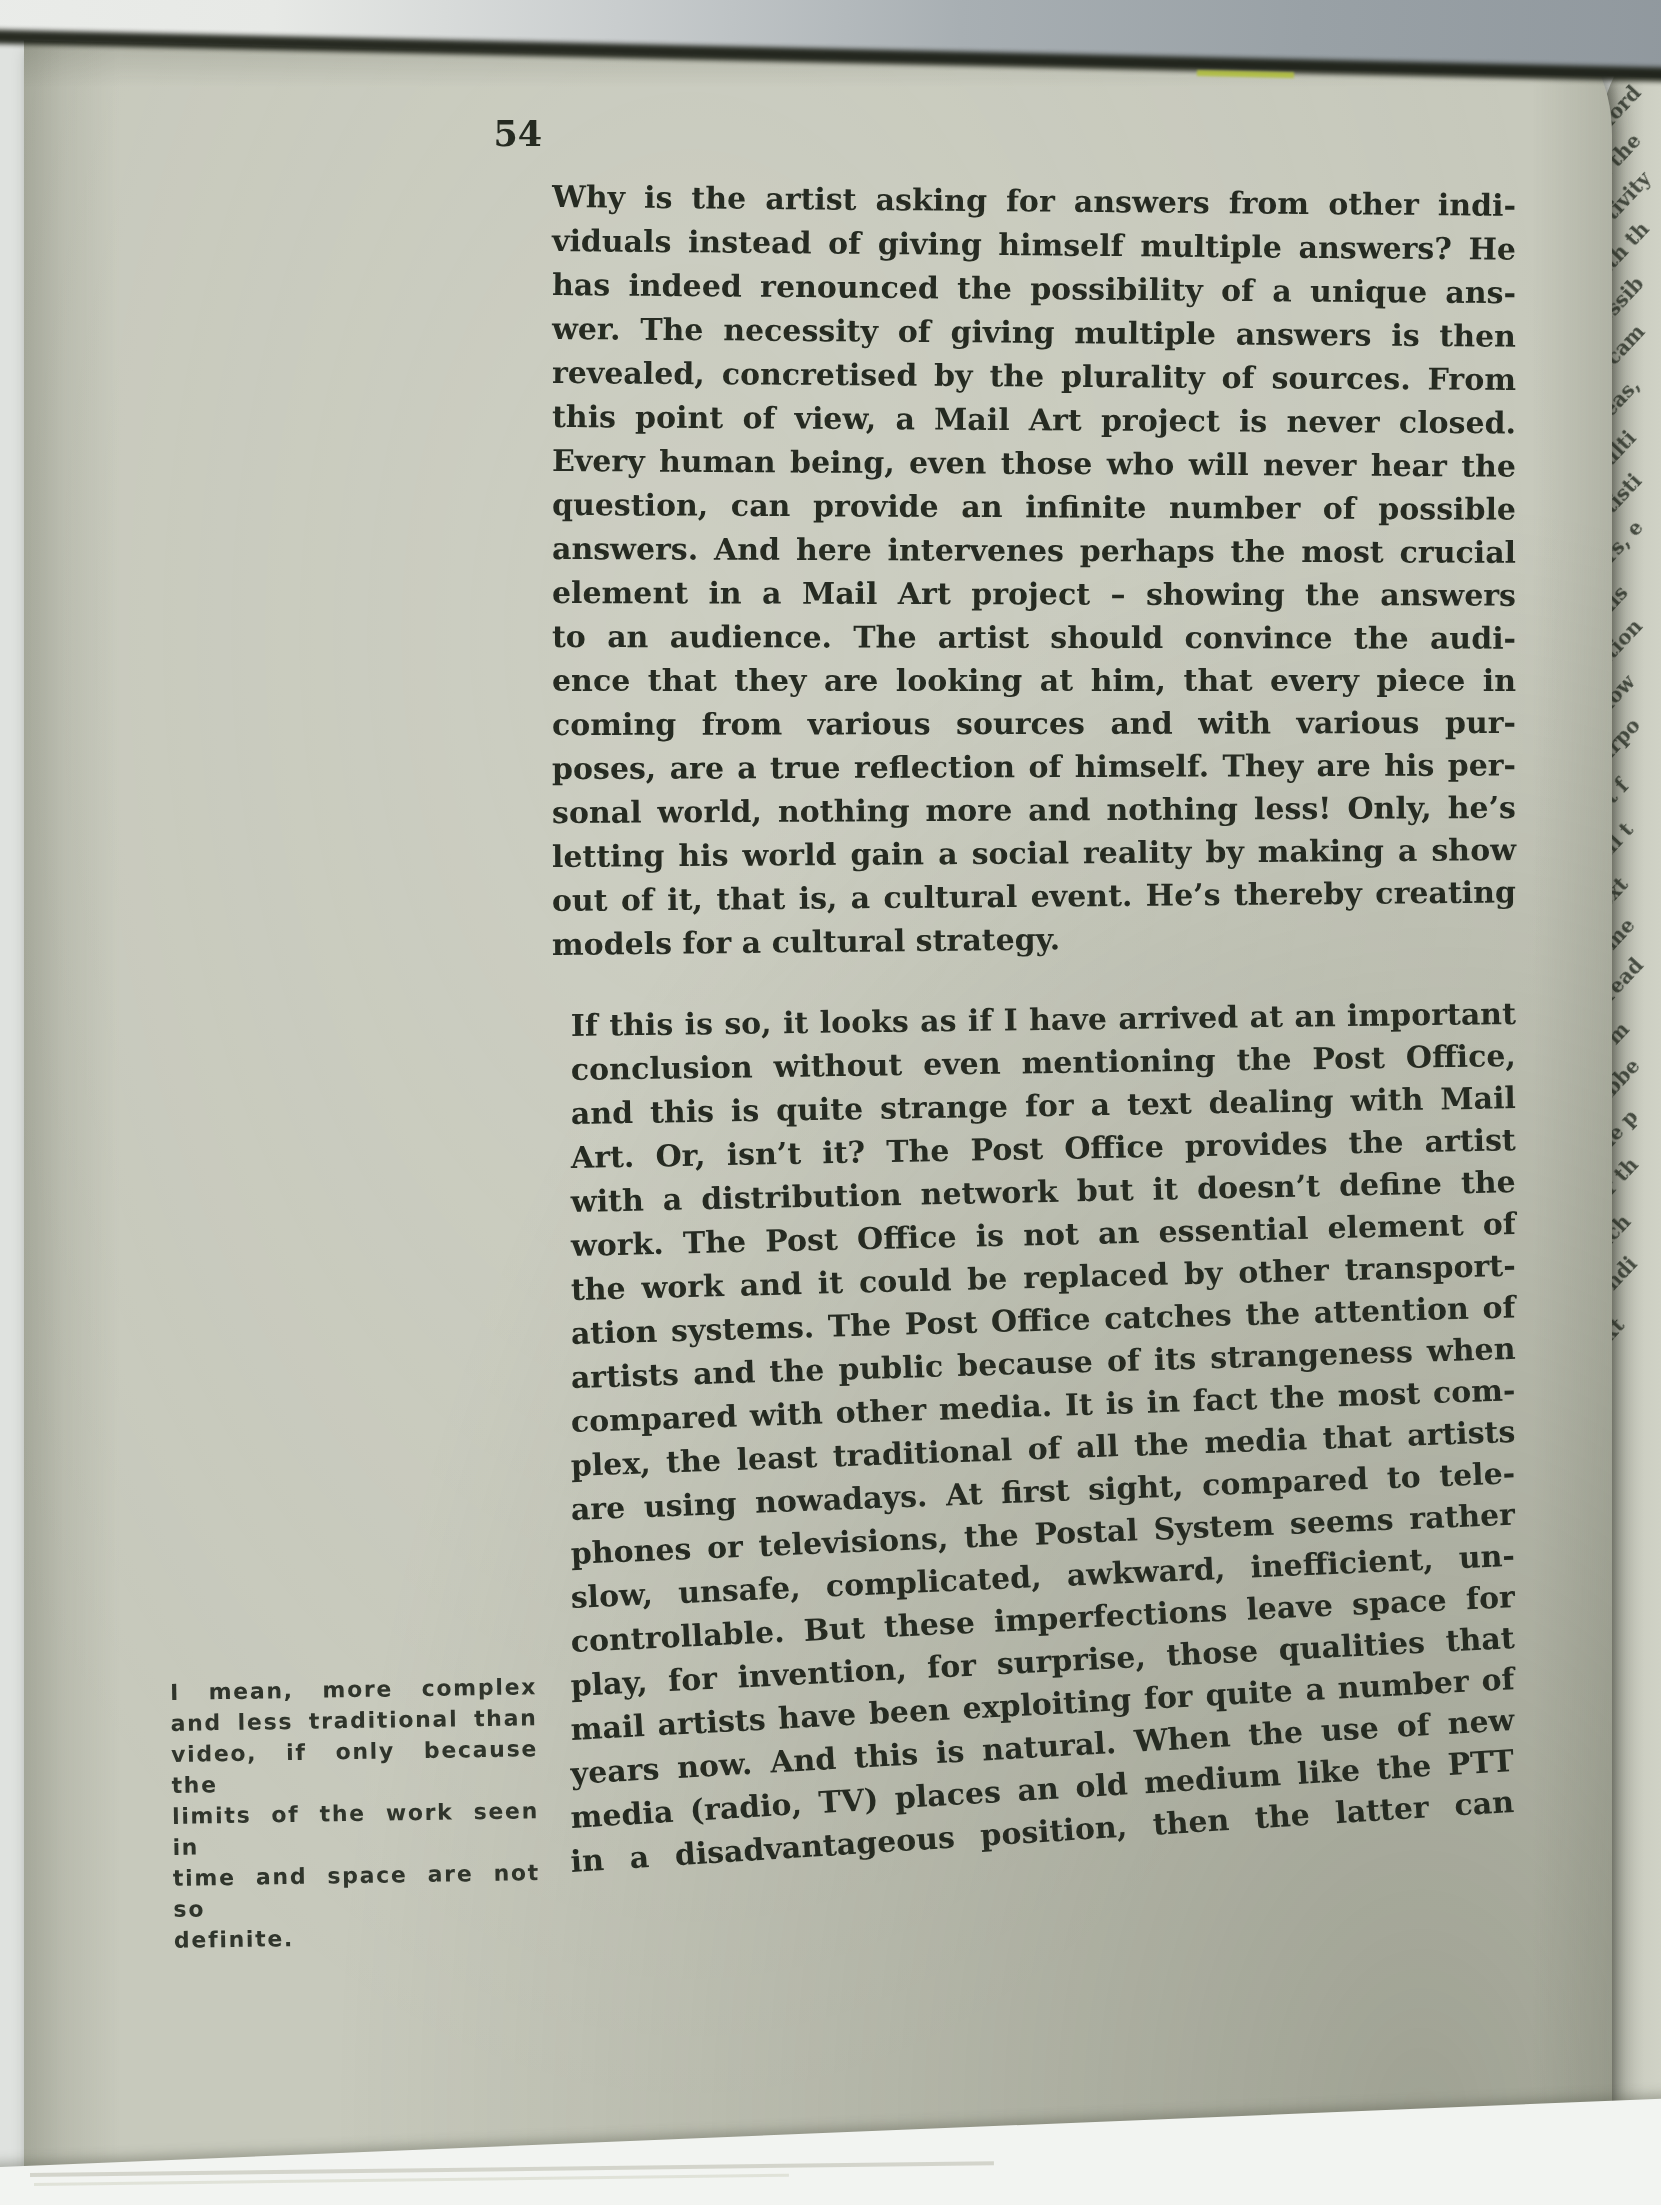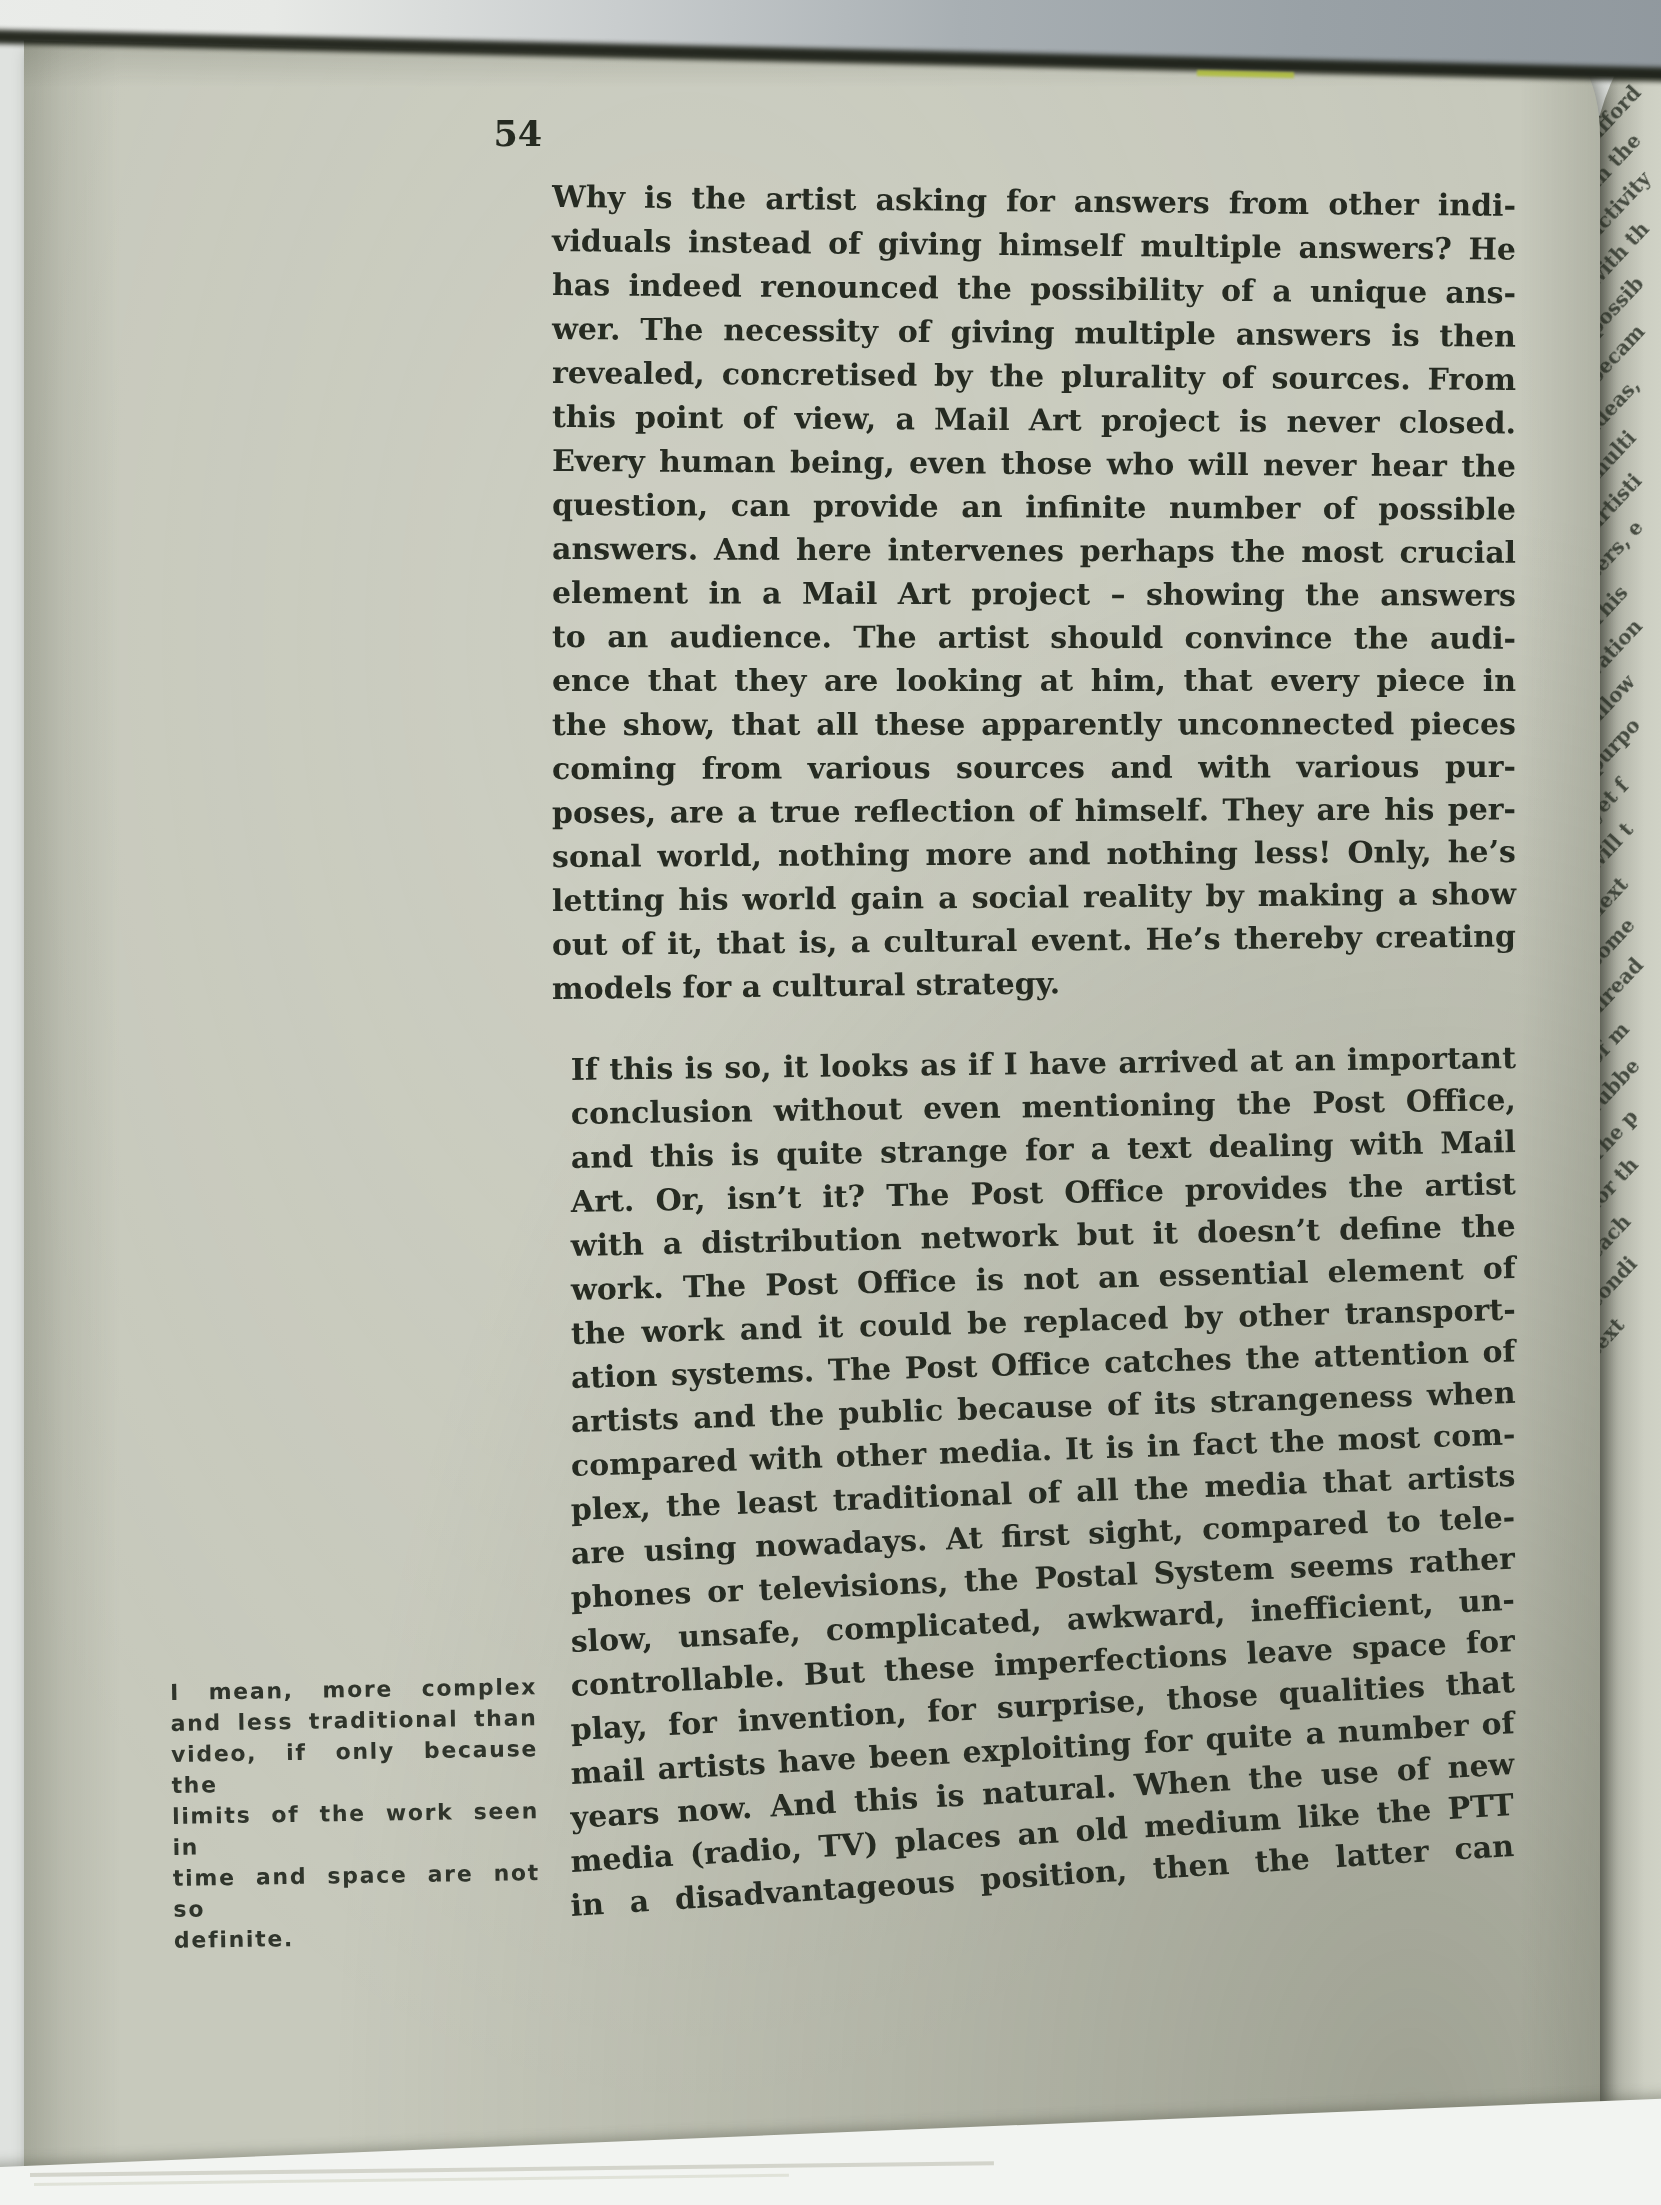--- a/index.html
+++ b/index.html
@@ -24,21 +24,21 @@
   .next-page-edge::before{content:"";position:absolute;inset:0;
     background:linear-gradient(90deg,rgba(25,28,20,.5),rgba(25,28,20,.12) 45%,rgba(25,28,20,0) 78%);
     border-top-left-radius:75px 218px;}
   .fragment{position:absolute;left:8.4px;white-space:nowrap;font-weight:700;font-size:20px;
     color:#3a4036;transform:rotate(-47deg);transform-origin:0 50%;opacity:.9;filter:blur(0.3px);}
 
   
   .page{position:absolute;left:23.5px;top:34px;width:1576px;height:2147px;
     background:#c7c9bc;z-index:5;
     border-radius:3.4px 59px 92px 6.7px / 3.4px 101px 75px 6.7px;
-    box-shadow:10px 0 18.4px -6.7px rgba(30,33,24,.45),0 11.7px 17px -6.7px rgba(30,33,24,.35);}
+    box-shadow:10px 0 18.4px -6.7px rgba(30,33,24,.45),0 11.7px 17px -6.7px rgba(30,33,24,.35);padding-left:12px;}
   .page::before{content:"";position:absolute;inset:0;border-radius:inherit;pointer-events:none;
     background:
       linear-gradient(180deg,rgba(60,64,50,.20) 0,rgba(60,64,50,0) 54px),
       linear-gradient(90deg,rgba(86,90,74,.30) 0,rgba(86,90,74,.12) 40px,rgba(86,90,74,0) 96px),
       linear-gradient(270deg,rgba(86,90,74,.20) 0,rgba(86,90,74,0) 80px),
       radial-gradient(ellipse at 88% 97%,rgba(78,82,64,.32),rgba(78,82,64,0) 55%),
       radial-gradient(ellipse at 42% 28%,rgba(255,255,248,.10),rgba(255,255,248,0) 68%);}
 
   .page-number{position:absolute;left:470px;top:79px;font-size:35px;font-weight:700;color:#262b22;}
 
@@ -106,21 +106,20 @@
           <div class="line" style="transform: rotate(0.49deg);">has indeed renounced the possibility of a unique ans-</div>
           <div class="line" style="transform: rotate(0.46deg);">wer. The necessity of giving multiple answers is then</div>
           <div class="line" style="transform: rotate(0.42deg);">revealed, concretised by the plurality of sources. From</div>
           <div class="line" style="transform: rotate(0.38deg);">this point of view, a Mail Art project is never closed.</div>
           <div class="line" style="transform: rotate(0.34deg);">Every human being, even those who will never hear the</div>
           <div class="line" style="transform: rotate(0.28deg);">question, can provide an infinite number of possible</div>
           <div class="line" style="transform: rotate(0.23deg);">answers. And here intervenes perhaps the most crucial</div>
           <div class="line" style="transform: rotate(0.16deg);">element in a Mail Art project – showing the answers</div>
           <div class="line" style="transform: rotate(0.1deg);">to an audience. The artist should convince the audi-</div>
           <div class="line" style="transform: rotate(0.02deg);">ence that they are looking at him, that every piece in</div>
-          <div class="line" style="transform: rotate(-0.05deg);">the show, that all these apparently unconnected pieces</div>
           <div class="line" style="transform: rotate(-0.13deg);">coming from various sources and with various pur-</div>
           <div class="line" style="transform: rotate(-0.22deg);">poses, are a true reflection of himself. They are his per-</div>
           <div class="line" style="transform: rotate(-0.31deg);">sonal world, nothing more and nothing less! Only, he’s</div>
           <div class="line" style="transform: rotate(-0.41deg);">letting his world gain a social reality by making a show</div>
           <div class="line" style="transform: rotate(-0.51deg);">out of it, that is, a cultural event. He’s thereby creating</div>
           <div class="line flush" style="transform: rotate(-0.62deg);">models for a cultural strategy.</div>
         </div>
         <div class="para">
           <div class="line" style="transform: rotate(-0.73deg);">If this is so, it looks as if I have arrived at an important</div>
           <div class="line" style="transform: rotate(-0.84deg);">conclusion without even mentioning the Post Office,</div>

